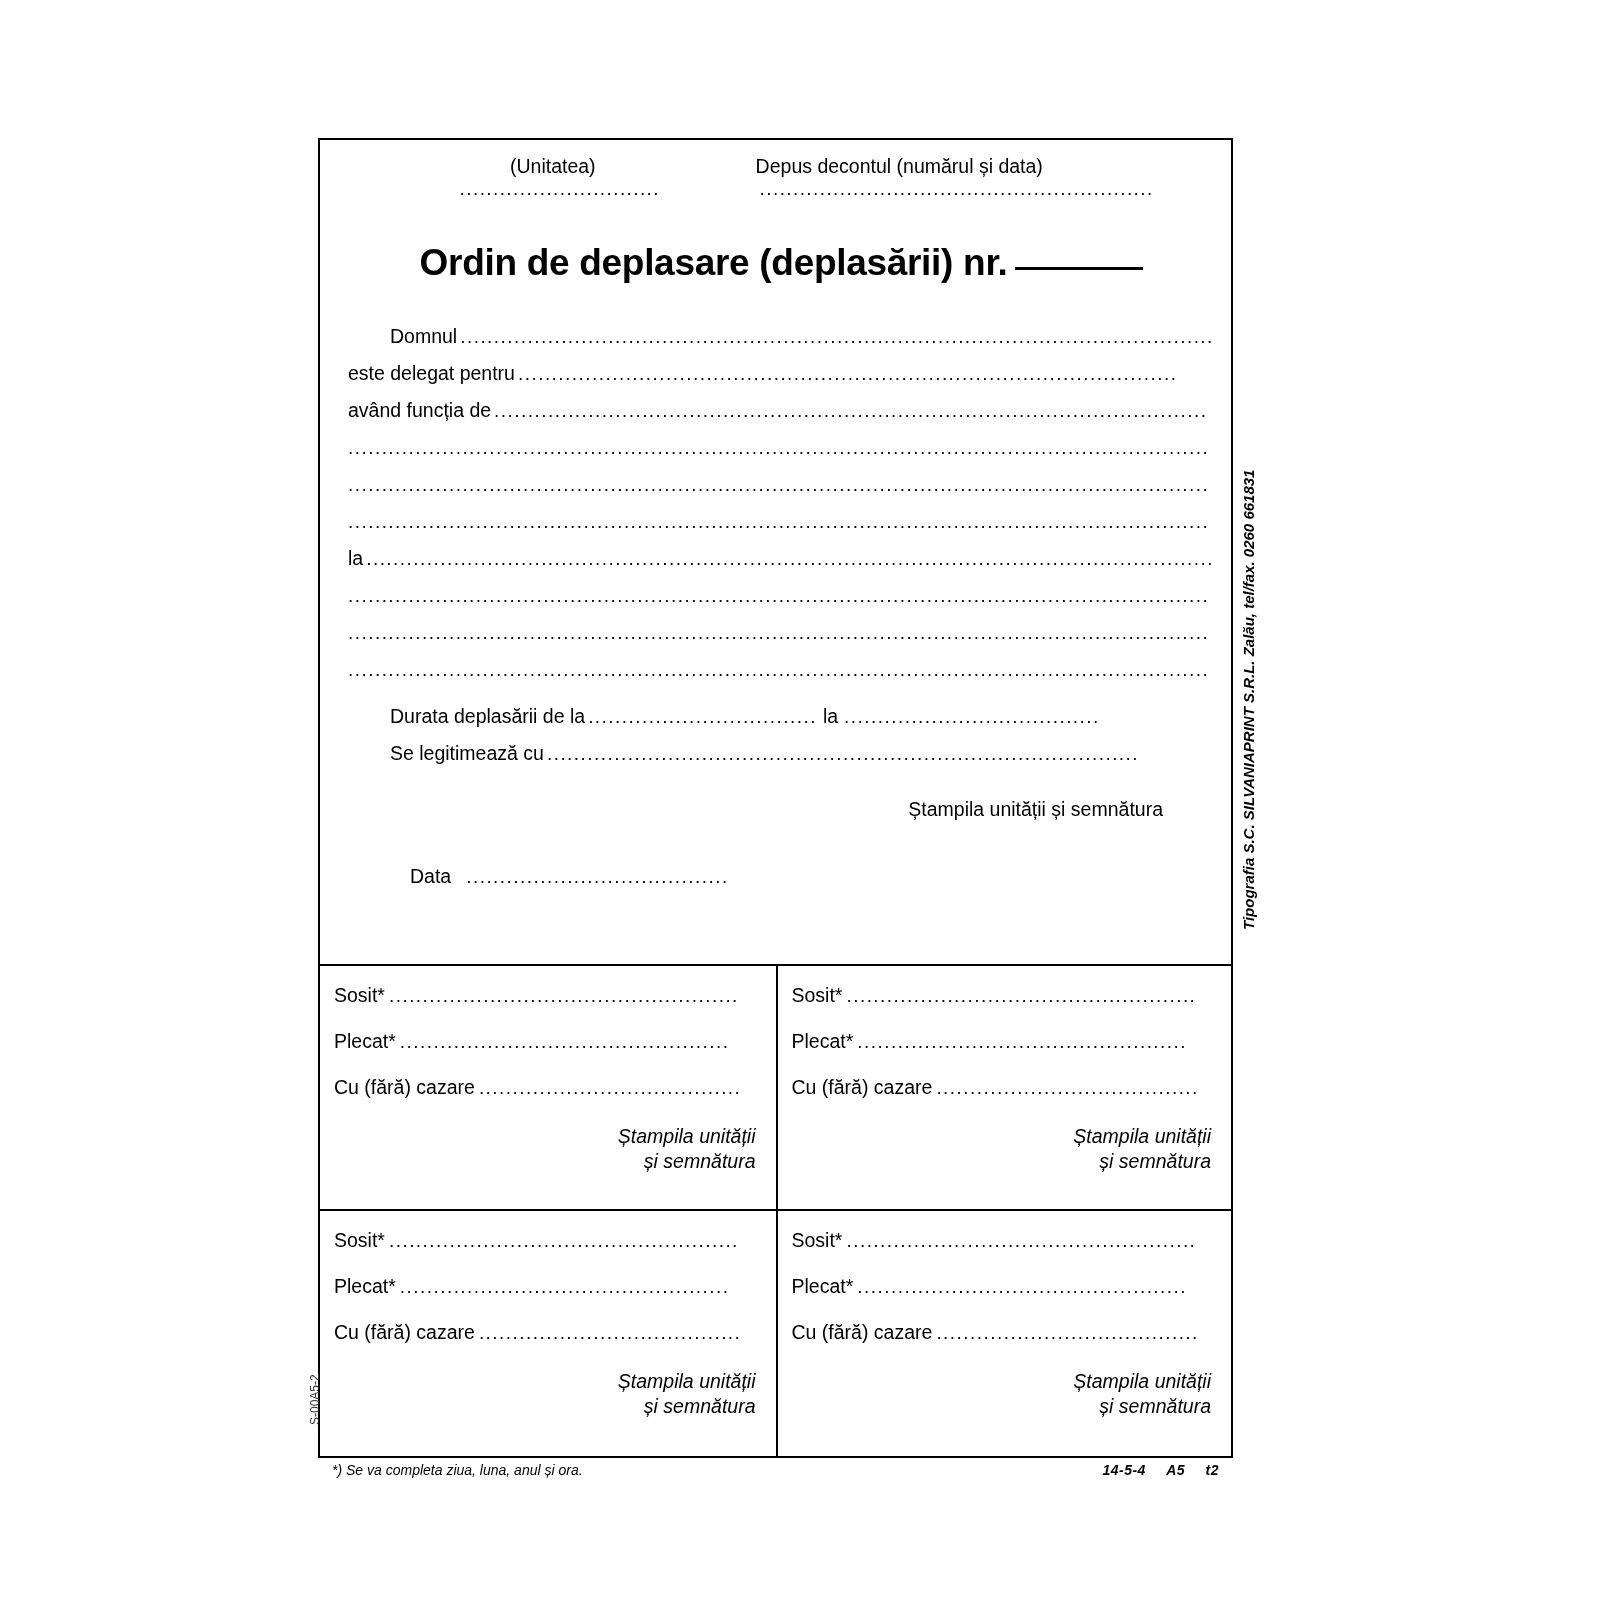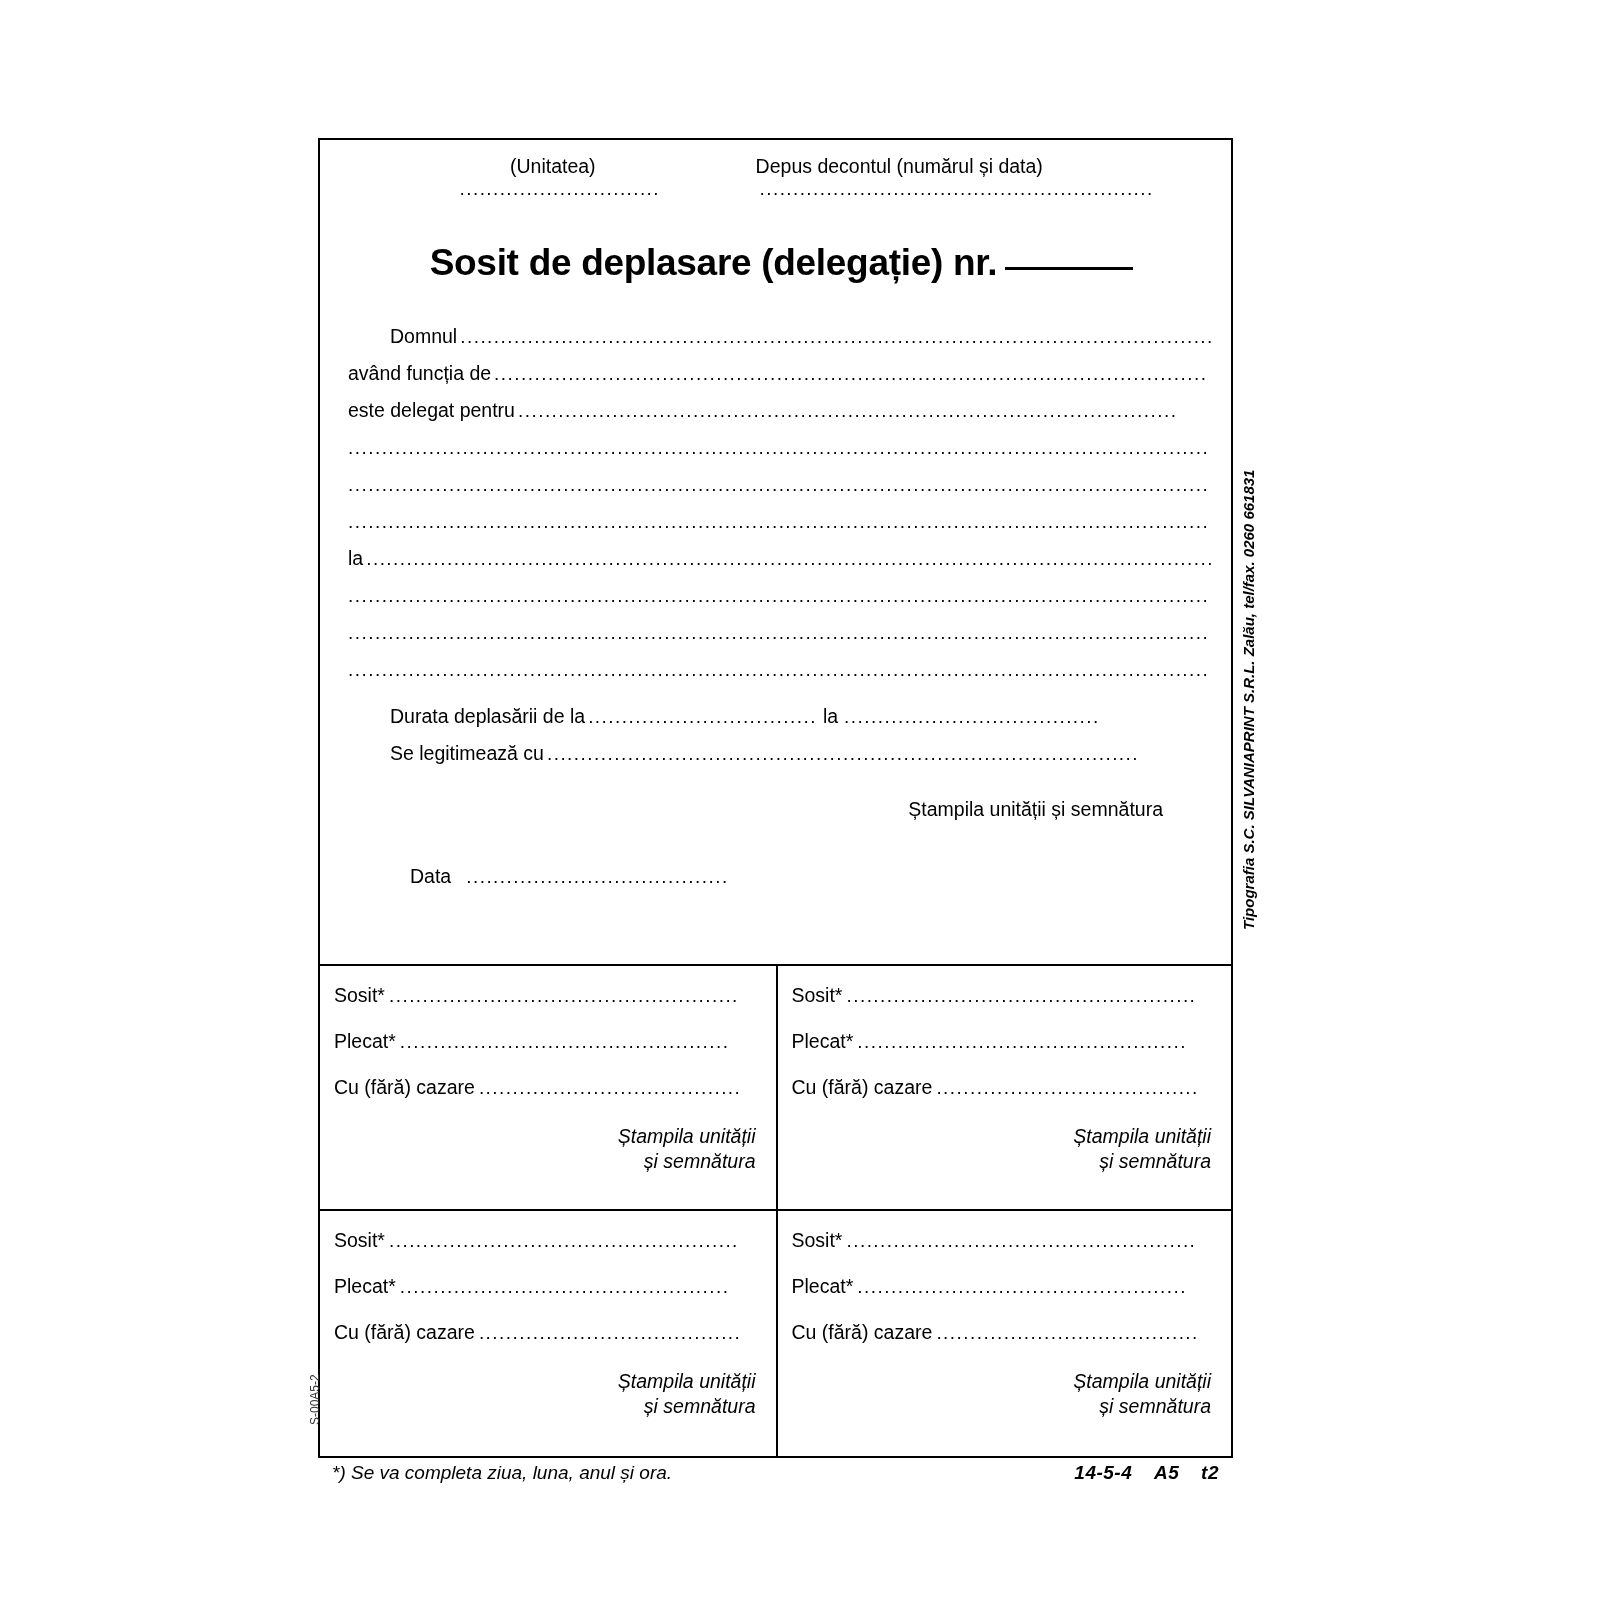--- a/index.html
+++ b/index.html
@@ -166,21 +166,21 @@
   }
 
   
   .footer {
     position: absolute;
     left: 318px;
     top: 1462px;
     width: 915px;
     display: flex;
     justify-content: space-between;
-    font-size: 19px;
+    font-size: 14px;
     font-style: italic;
     padding: 0 14px;
     box-sizing: border-box;
   }
   .footer .fright { letter-spacing: 0.5px; font-weight: bold; font-style: italic; }
   .footer .fright span { margin-left: 16px; }
 
   
   .vert-right {
     position: absolute;
@@ -214,38 +214,38 @@
       <div class="hdr-label">(Unitatea)</div>
       <div class="dots">..............................</div>
     </div>
     <div class="hdr-col hdr-right">
       <div class="hdr-label">Depus decontul (numărul și data)</div>
       <div class="dots">...........................................................</div>
     </div>
   </div>
 
   <div class="title-wrap">
-    <div class="title"><span>Sosit de deplasare (delegație) nr.</span><span class="blank"></span></div>
+    <div class="title"><span>Ordin de deplasare (deplasării) nr.</span><span class="blank"></span></div>
   </div>
 
   <div class="body">
 
     <div class="frow">
       <div class="flabel findent">Domnul</div>
       <div class="fdots">........................................................................................................................</div>
     </div>
 
     <div class="frow">
+      <div class="flabel">este delegat pentru</div>
+      <div class="fdots">..................................................................................................</div>
+    </div>
+
+    <div class="frow">
       <div class="flabel">având funcția de</div>
       <div class="fdots">..........................................................................................................</div>
-    </div>
-
-    <div class="frow">
-      <div class="flabel">este delegat pentru</div>
-      <div class="fdots">..................................................................................................</div>
     </div>
 
     <div class="frow">
       <div class="fdots">...............................................................................................................................................</div>
     </div>
     <div class="frow">
       <div class="fdots">...............................................................................................................................................</div>
     </div>
     <div class="frow">
       <div class="fdots">...............................................................................................................................................</div>

